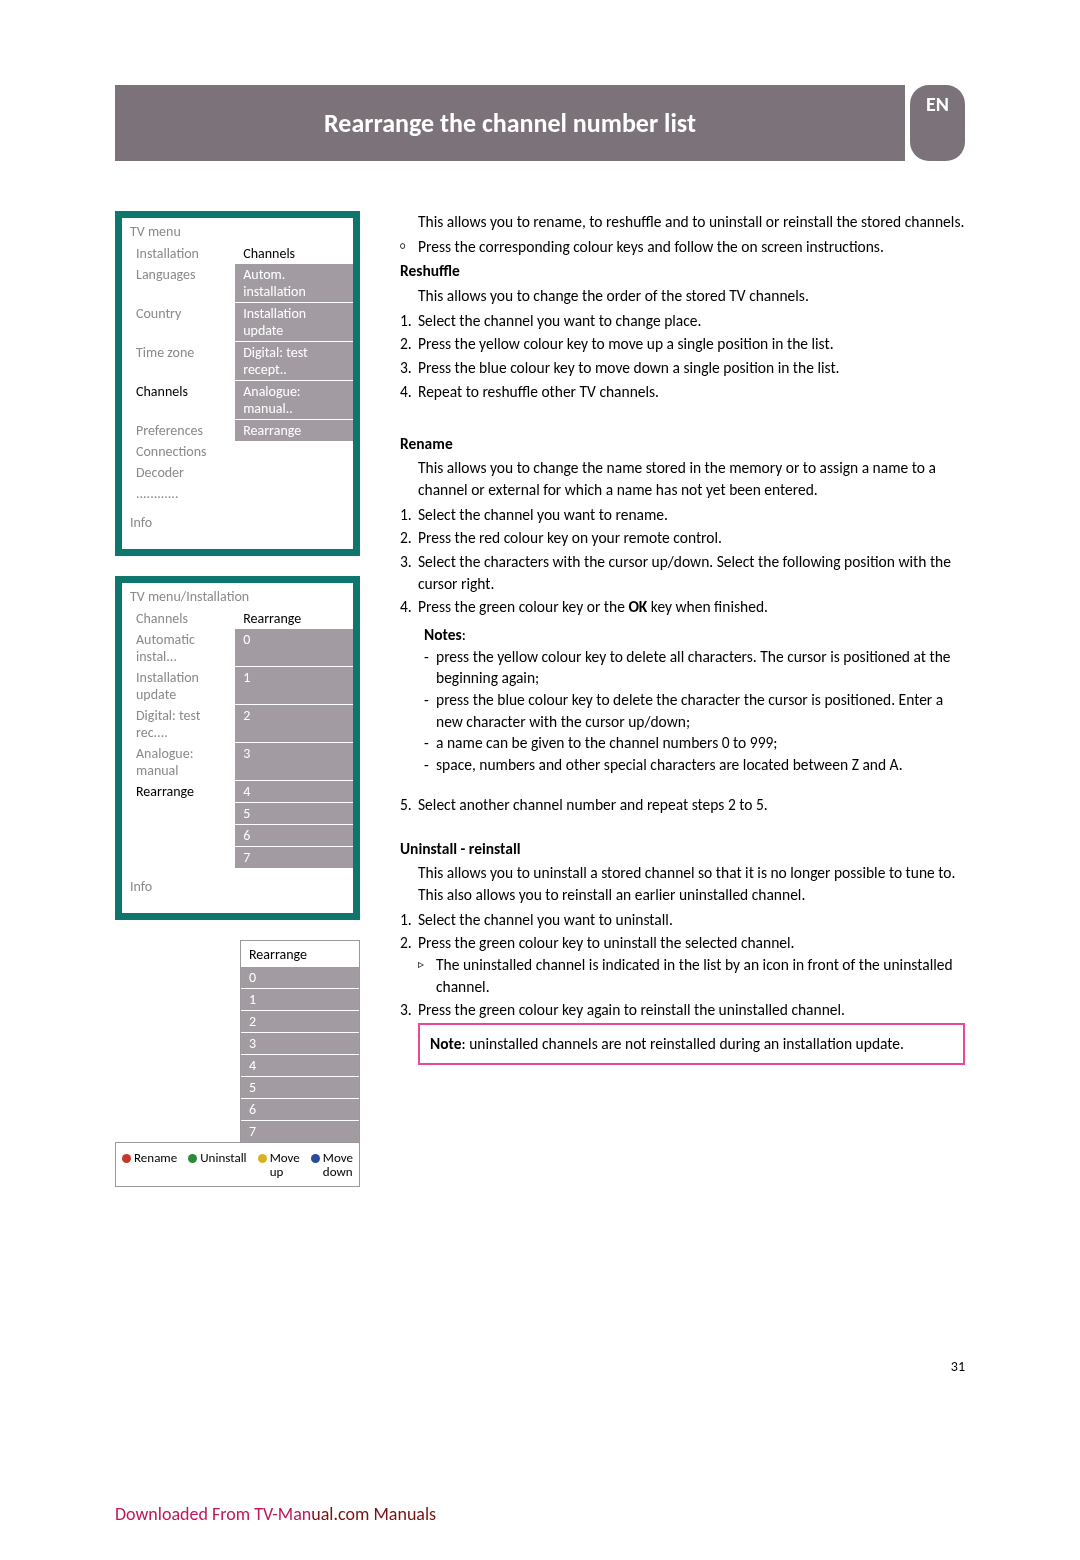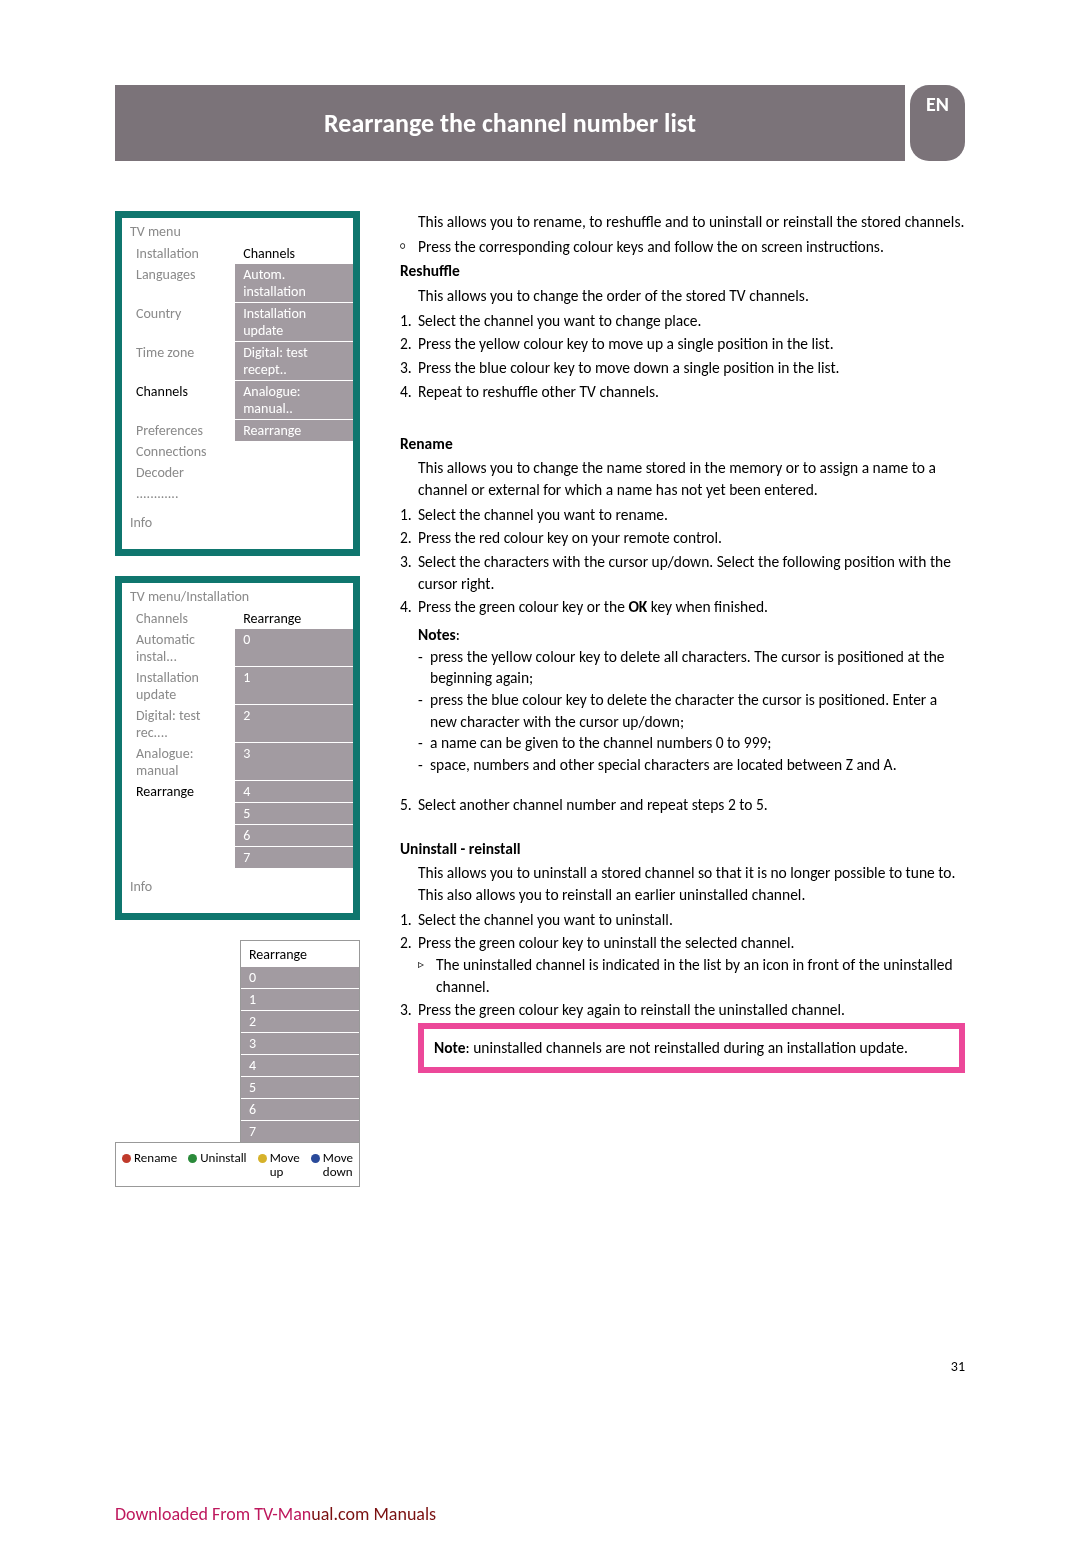--- a/index.html
+++ b/index.html
@@ -77,27 +77,27 @@
   .dot.r { background: #c03a2b; } .dot.g { background: #2a8a3a; }
   .dot.y { background: #d6b22a; } .dot.b { background: #2a4a9a; }
   .legend-text { text-align: left; line-height: 1.1; }
   .right-col p { margin-bottom: 3px; }
   .section-title { font-weight: bold; margin-bottom: 3px; }
   .right-col ol { list-style: none; padding-left: 18px; }
   .right-col ol li { position: relative; margin-bottom: 2px; }
   .right-col ol li .num { position: absolute; left: -18px; }
   .bullet-circle { position: relative; padding-left: 18px; margin-bottom: 3px; }
   .bullet-circle::before { content: "○"; position: absolute; left: 0; font-size: 10px; top: 3px; }
-  .notes-box { margin-left: 18px; margin-top: 6px; }
+  .notes-box { margin-left: 24px; margin-top: 6px; }
   .notes-box .notes-title { font-weight: bold; }
   .notes-box .note-item { padding-left: 12px; position: relative; }
   .notes-box .note-item::before { content: "- "; position: absolute; left: 0; }
   .sub-tri { padding-left: 18px; position: relative; }
   .sub-tri::before { content: "▹"; position: absolute; left: 0; font-size: 12px; top: 2px; }
-  .note-bottom { border: 6px solid #ec4899; padding: 8px 10px; margin-left: 18px; margin-top: 0; }
+  .note-bottom { border: 2px solid #ec4899; padding: 8px 10px; margin-left: 18px; margin-top: 0; }
   .page-num { position: absolute; bottom: 185px; right: 115px; font-size: 14px; }
   .footer-link { position: absolute; bottom: 35px; left: 115px; font-size: 18px; }
   .footer-link .red { color: #be185d; }
   .footer-link .dark { color: #7a1010; margin-top: 36px; }
 </style>
 </head>
 <body>
 
 <div class="header-bar">
   <div class="header-title">Rearrange the channel number list</div>

